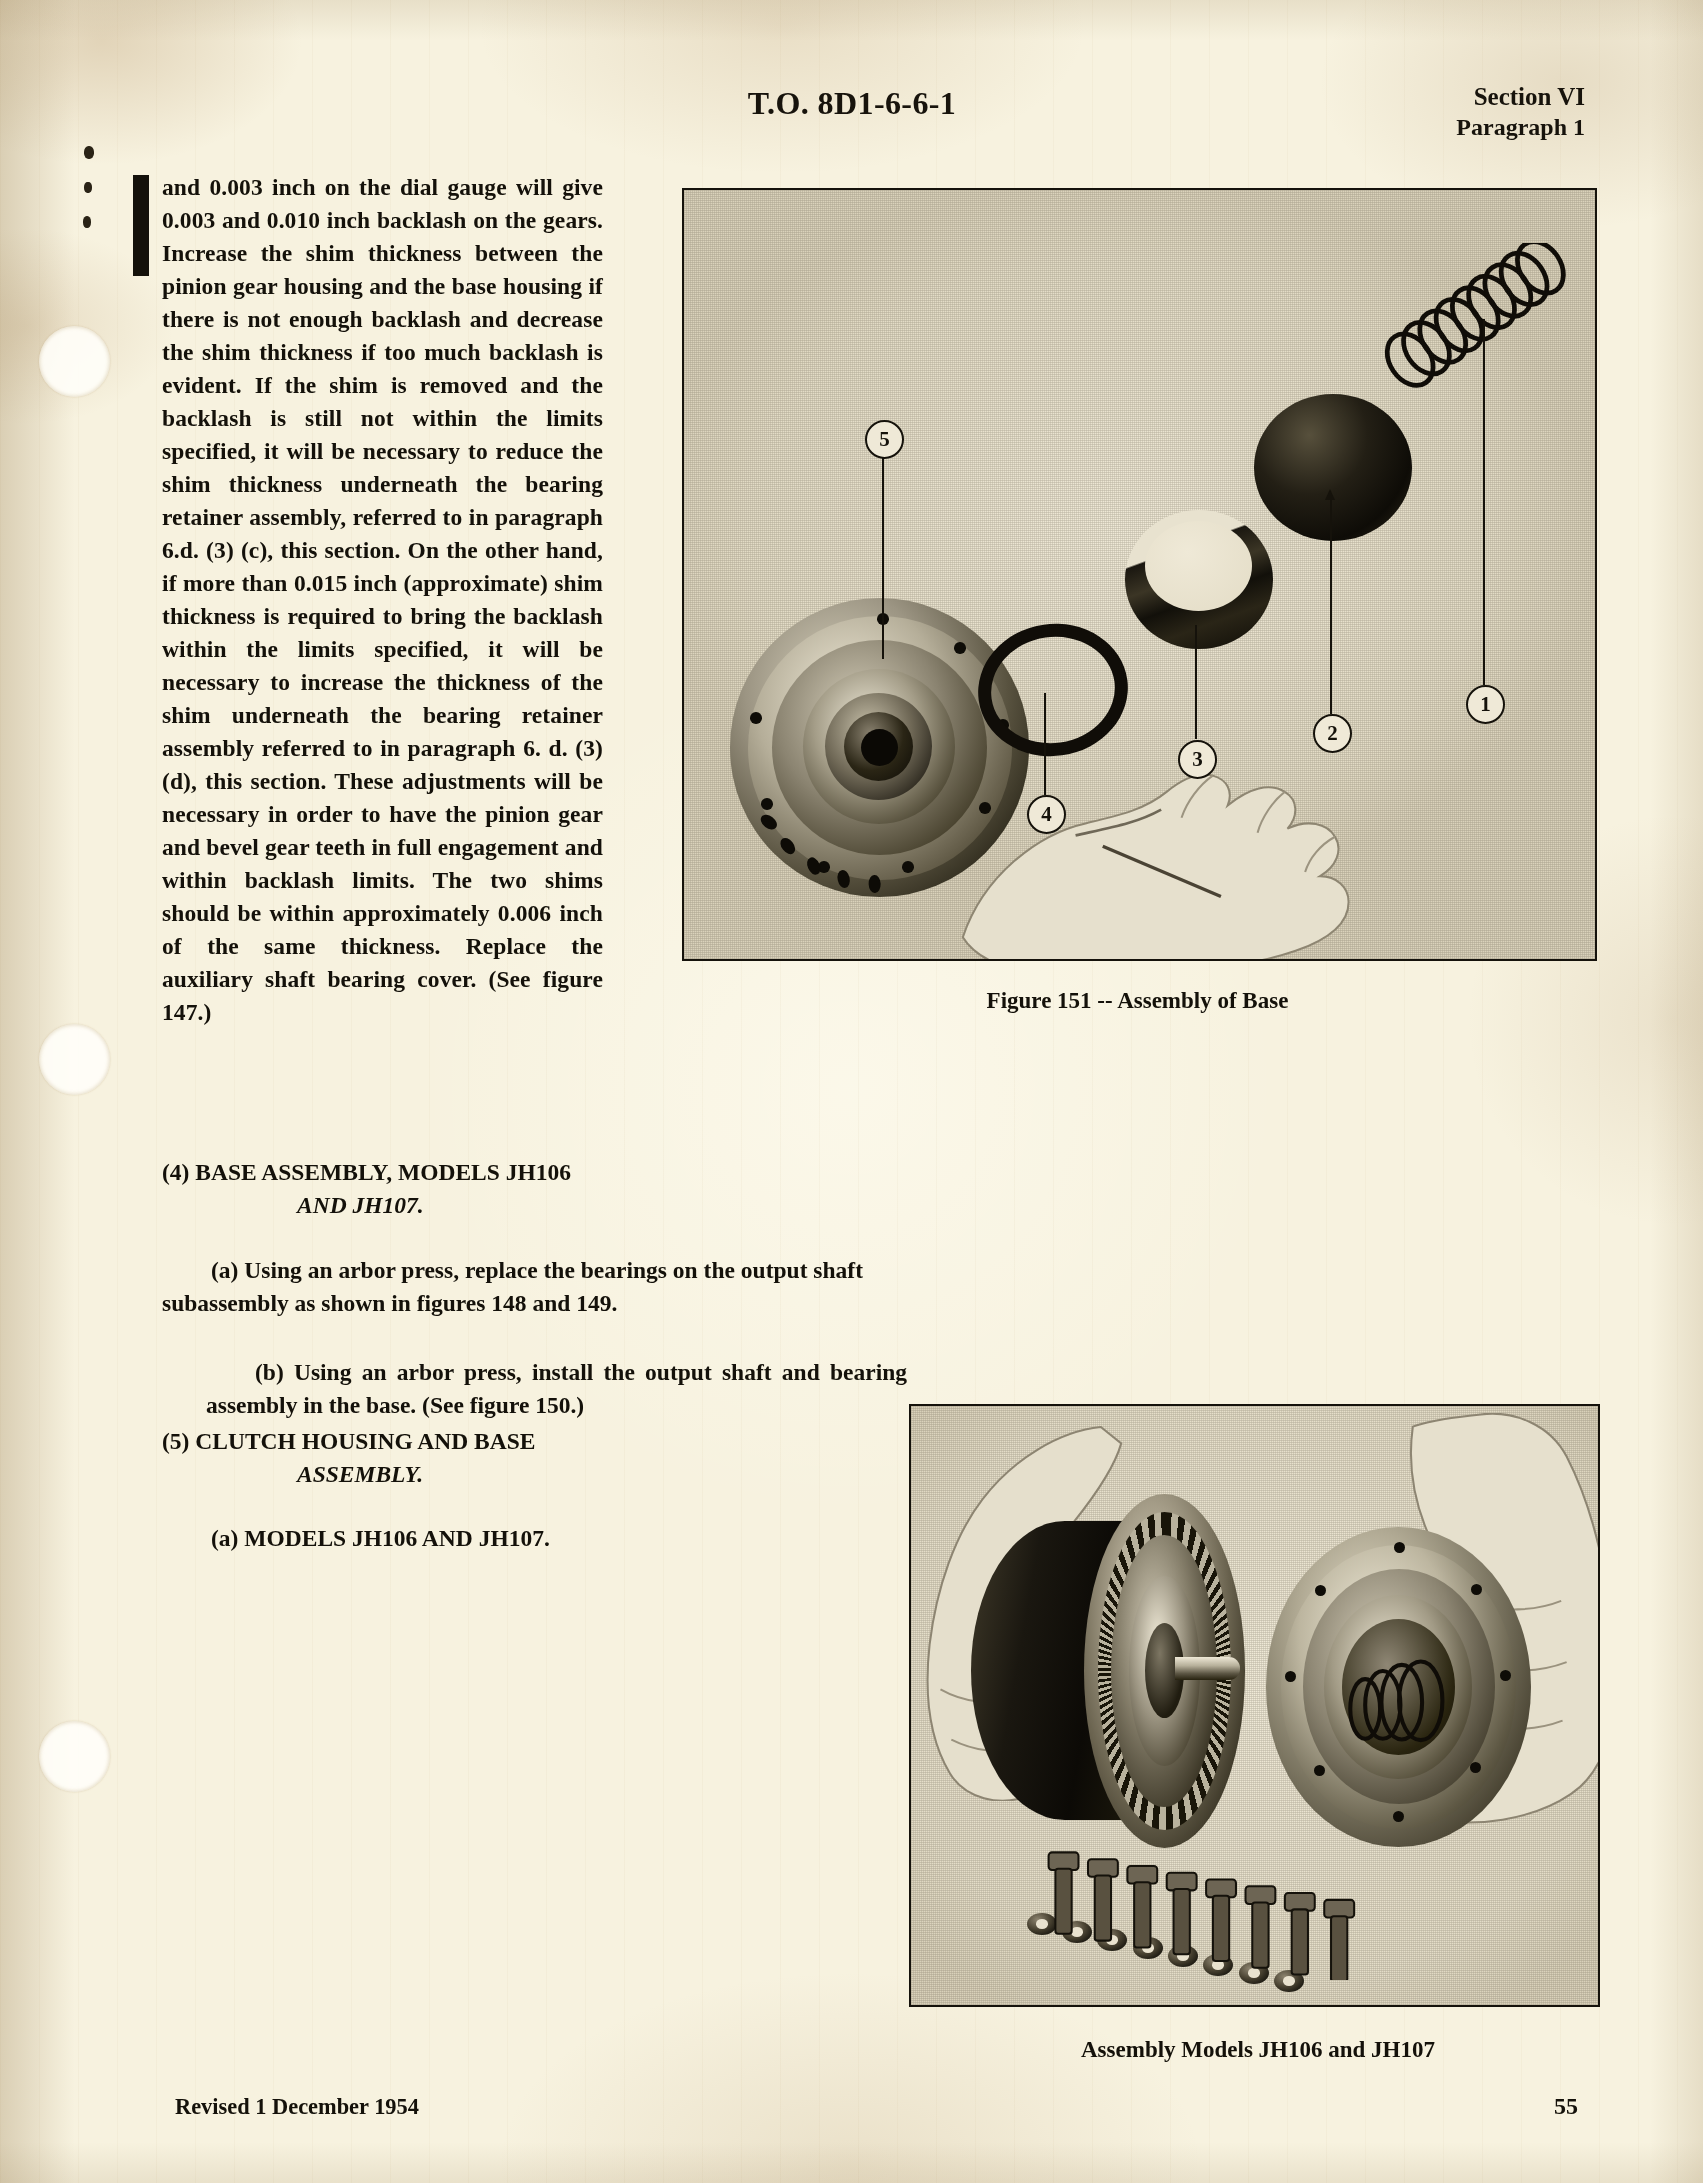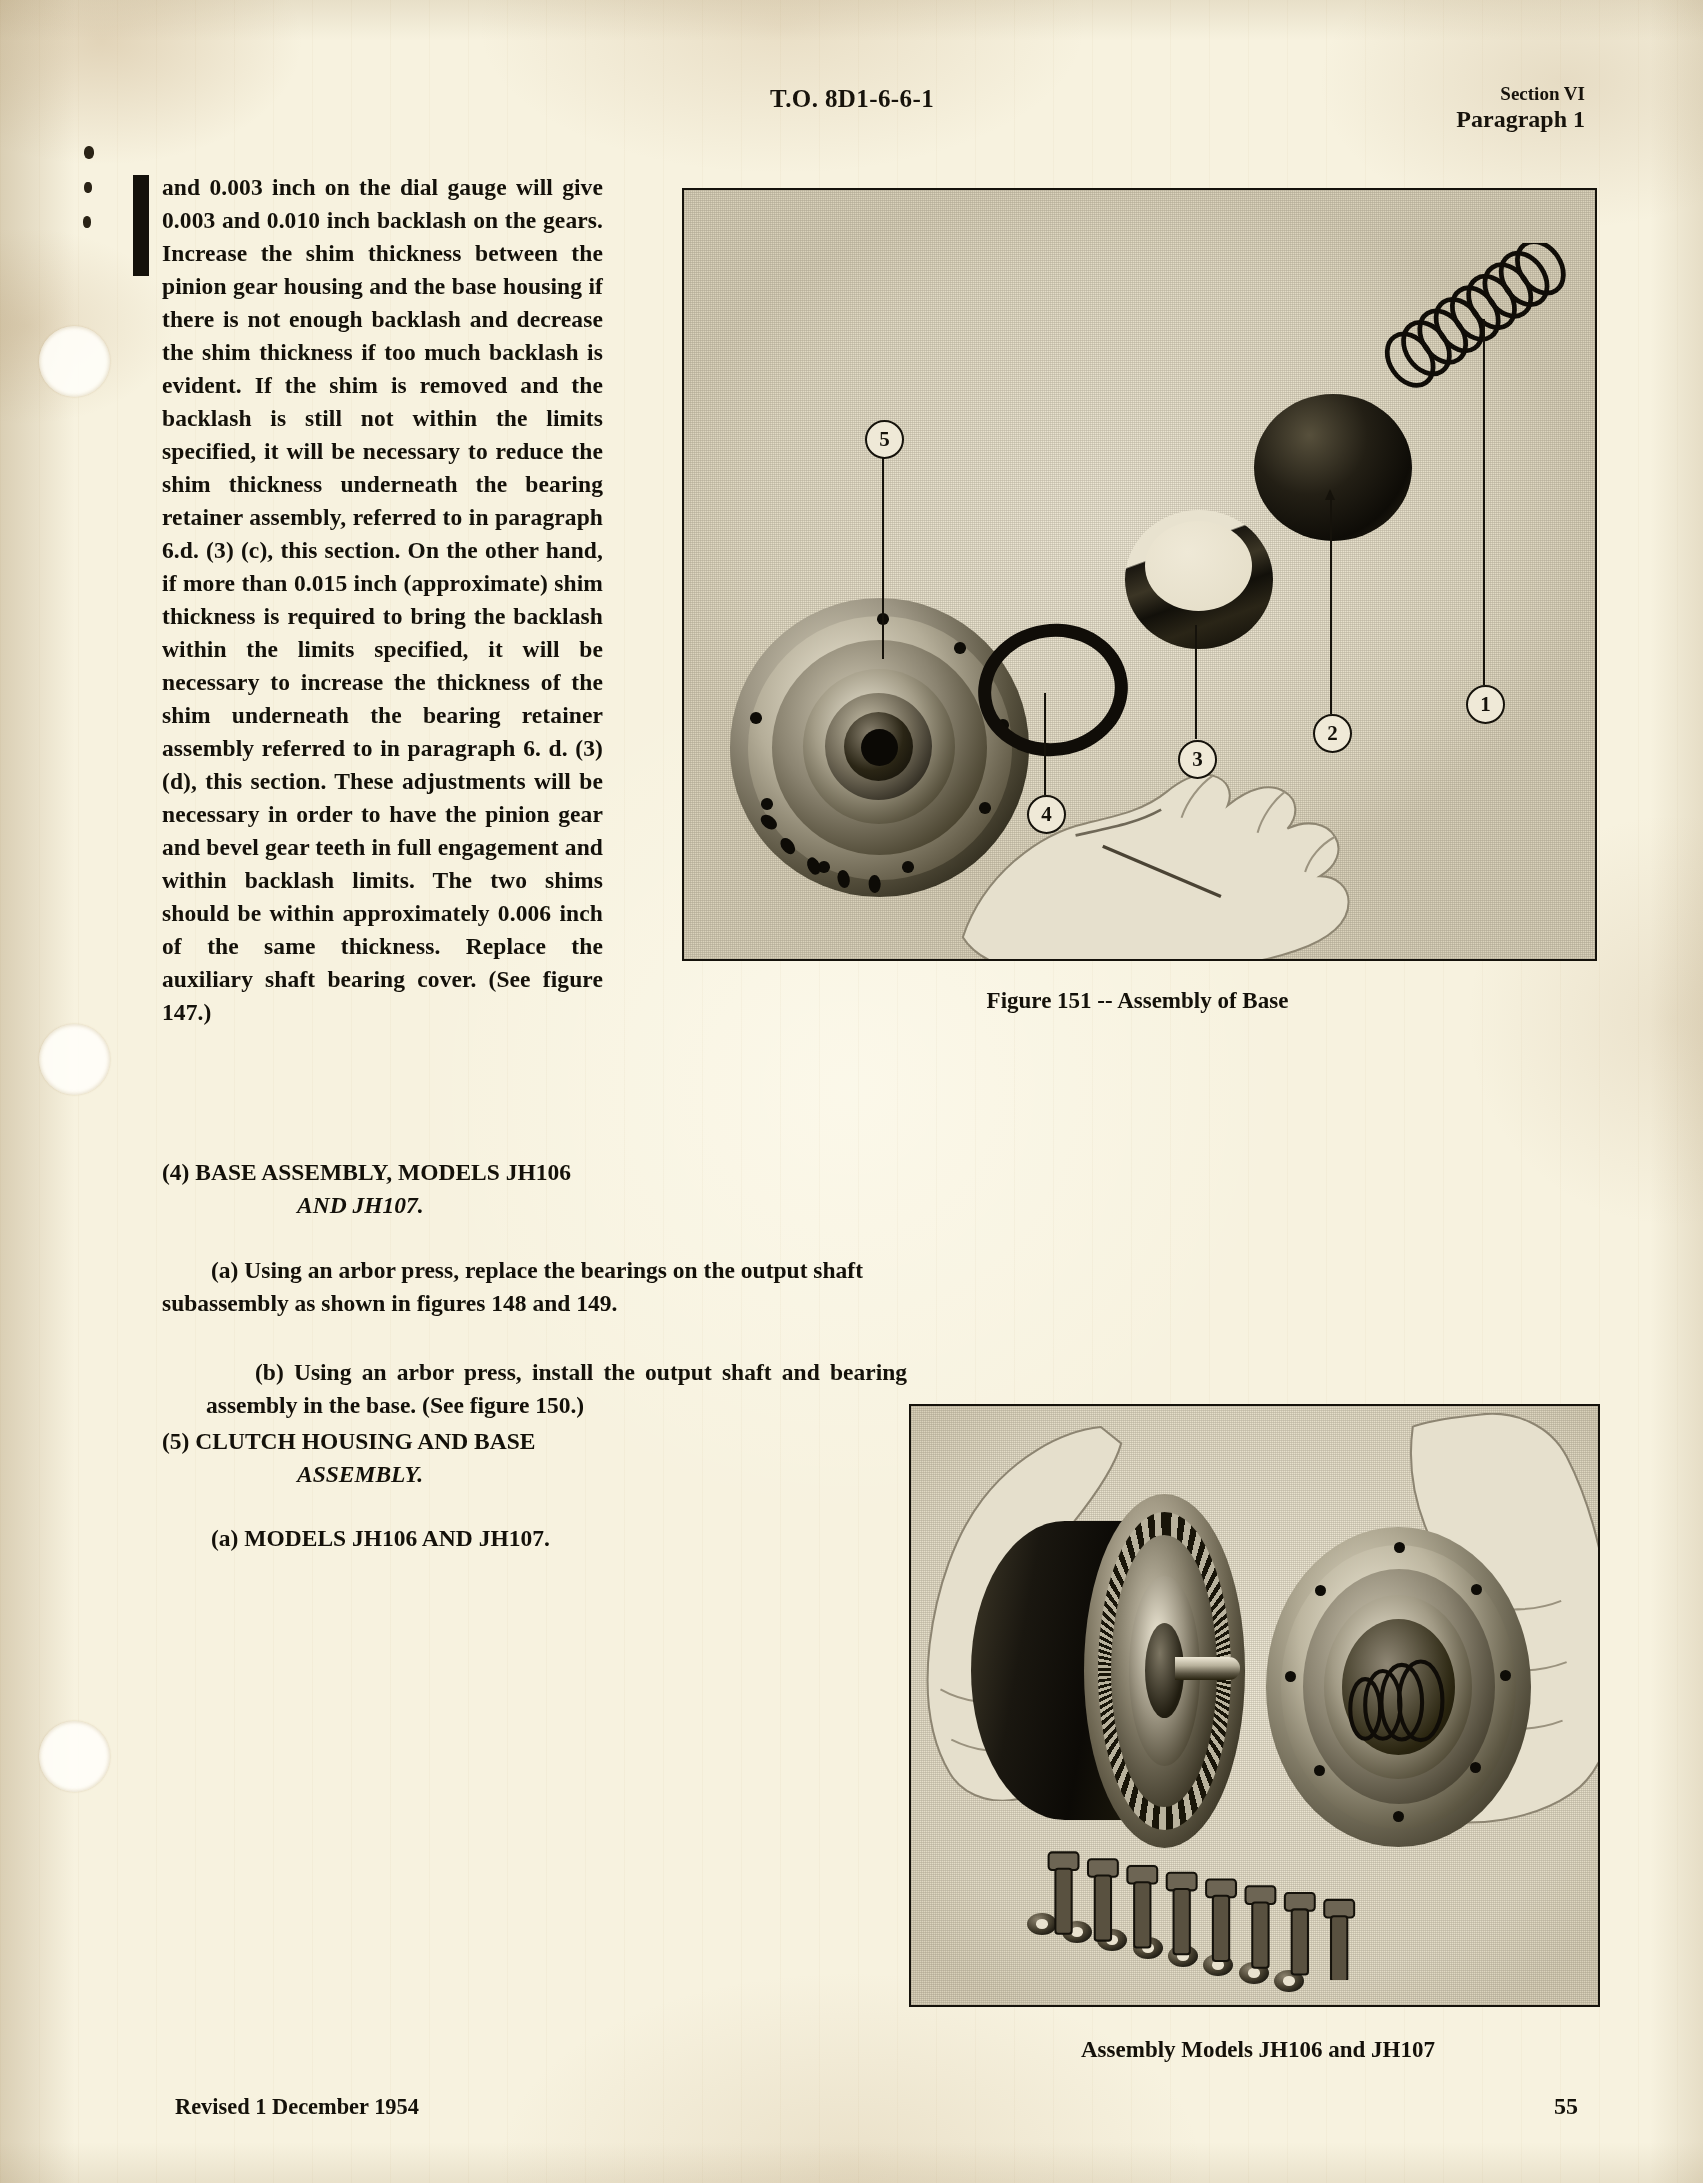--- a/index.html
+++ b/index.html
@@ -42,27 +42,27 @@
     position:absolute;left:39px;width:71px;height:71px;border-radius:50%;
     background:rgba(255,254,248,.92);
     box-shadow:0 0 3.4px 1.4px rgba(190,168,124,.30) inset, 0 0 2px rgba(180,150,105,.4);
     pointer-events:none;
   }
   .speck{position:absolute;background:#2a2316;border-radius:45%;pointer-events:none;}
 
   
   .hdr-center{
     position:absolute;left:0;right:0;top:85px;text-align:center;
-    font-size:25px;font-weight:700;letter-spacing:0.4px;color:#17130c;
+    font-size:32px;font-weight:700;letter-spacing:0.4px;color:#17130c;
   }
   .hdr-right{
     position:absolute;right:119px;top:82px;text-align:right;
     color:#17130c;line-height:1.22;
   }
-  .hdr-right .l1{font-size:19px;font-weight:700;}
+  .hdr-right .l1{font-size:25px;font-weight:700;}
   .hdr-right .l2{font-size:24px;font-weight:700;}
 
   
   .col-left{
     position:absolute;left:162px;top:171px;width:441px;
     font-size:23.5px;line-height:33px;color:#14110a;font-weight:700;
     text-align:justify;text-justify:inter-word;
     letter-spacing:0.1px;
   }
   .changebar{

